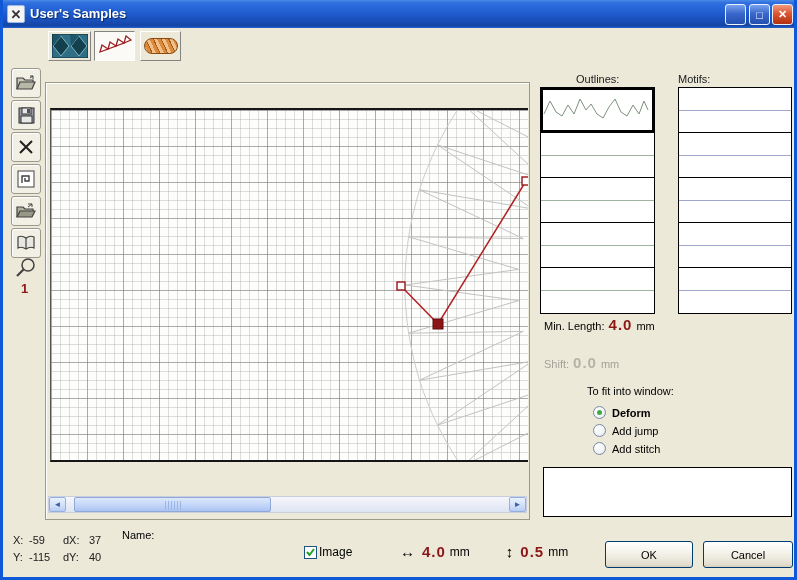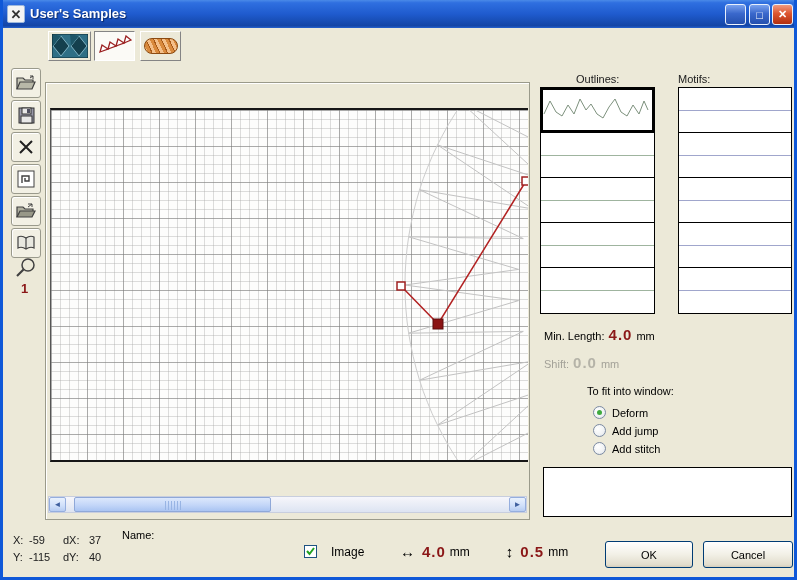--- a/index.html
+++ b/index.html
@@ -90,21 +90,21 @@
   .desc-box { position:absolute; left:540px; top:467px; width:249px; height:50px; background:#fff; border:1px solid #000; }
   .watermark { position:absolute; left:546px; top:511px; font-family:"Liberation Serif", serif;
     font-size:25px; font-weight:bold; color:#3c2020; text-shadow:1px 1px 0 #d8d4c4; z-index:5; }
 
   
   .coords { position:absolute; left:10px; top:534px; display:grid;
     grid-template-columns:16px 34px 26px 24px; row-gap:5px; font-size:11px; color:#202020; }
   .name-label { position:absolute; left:119px; top:529px; }
   .name-input { position:absolute; left:118px; top:542px; width:168px; height:22px; border:1px solid #7f9db9;
     font-family:"Liberation Sans", sans-serif; font-size:13px; padding:2px 4px; background:#fff; }
-  .checkbox-wrap { position:absolute; left:301px; top:545px; display:flex; align-items:flex-start; gap:14px; }
+  .checkbox-wrap { position:absolute; left:301px; top:545px; display:flex; align-items:flex-end; gap:2px; }
   .checkbox { width:13px; height:13px; border:1px solid #1d5281; background:#fff; position:relative; }
   .size-row { position:absolute; left:397px; top:543px; display:flex; align-items:center; }
   .size-arrow { font-size:15px; font-weight:bold; }
   .size-val { font-size:15px; font-weight:bold; color:#8b1717; letter-spacing:1px; margin-left:7px; }
   .size-unit { font-size:12px; margin-left:4px; }
   .gap28 { width:36px; }
 
   .xp-btn { position:absolute; top:541px; height:27px; border:1px solid #003c74; border-radius:3px;
     background:linear-gradient(180deg,#ffffff 0%,#f2f0e6 50%,#e2ddcd 90%,#d5cdbb 100%);
     font-family:"Liberation Sans", sans-serif; font-size:11px; color:#000;
@@ -261,33 +261,33 @@
         <div class="cell-line motif-line"></div>
       </div>
     <div class="list-cell">
         <div class="cell-line motif-line"></div>
       </div>
     <div class="list-cell">
         <div class="cell-line motif-line"></div>
       </div>
   </div>
 
-  <div class="param-row" style="left:541px; top:326px;">
+  <div class="param-row" style="left:541px; top:316px;">
     <span class="param-label">Min. Length:</span>
     <span class="param-value">4.0</span>
     <span class="param-unit">mm</span>
   </div>
   <div class="param-row disabled-row" style="left:541px; top:354px;">
     <span class="param-label">Shift:</span>
     <span class="param-value">0.0</span>
     <span class="param-unit">mm</span>
   </div>
 
   <div class="abs" style="left:584px; top:385px; font-size:11px;">To fit into window:</div>
-  <div class="radio-row" style="left:590px; top:406px;">
+  <div class="radio-row" style="left:590px; top:406px;font-weight:bold;">
     <span class="radio-circle checked"></span>
     <span>Deform</span>
   </div>
   <div class="radio-row" style="left:590px; top:424px;">
     <span class="radio-circle"></span>
     <span>Add jump</span>
   </div>
   <div class="radio-row" style="left:590px; top:442px;">
     <span class="radio-circle"></span>
     <span>Add stitch</span>

